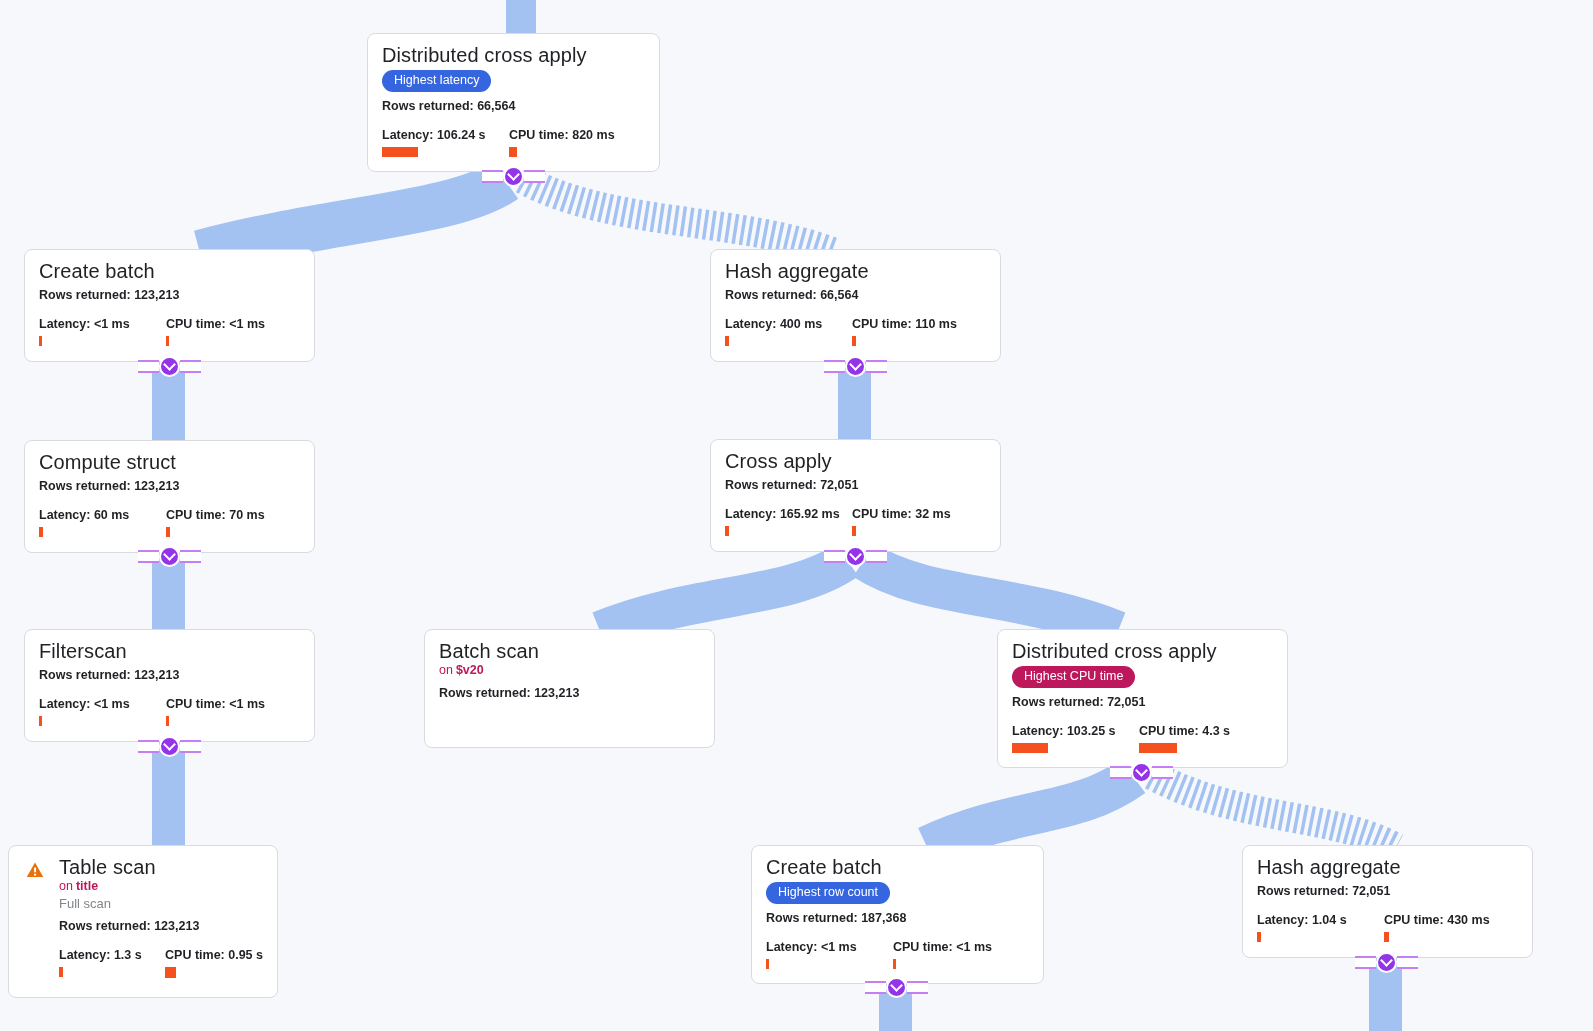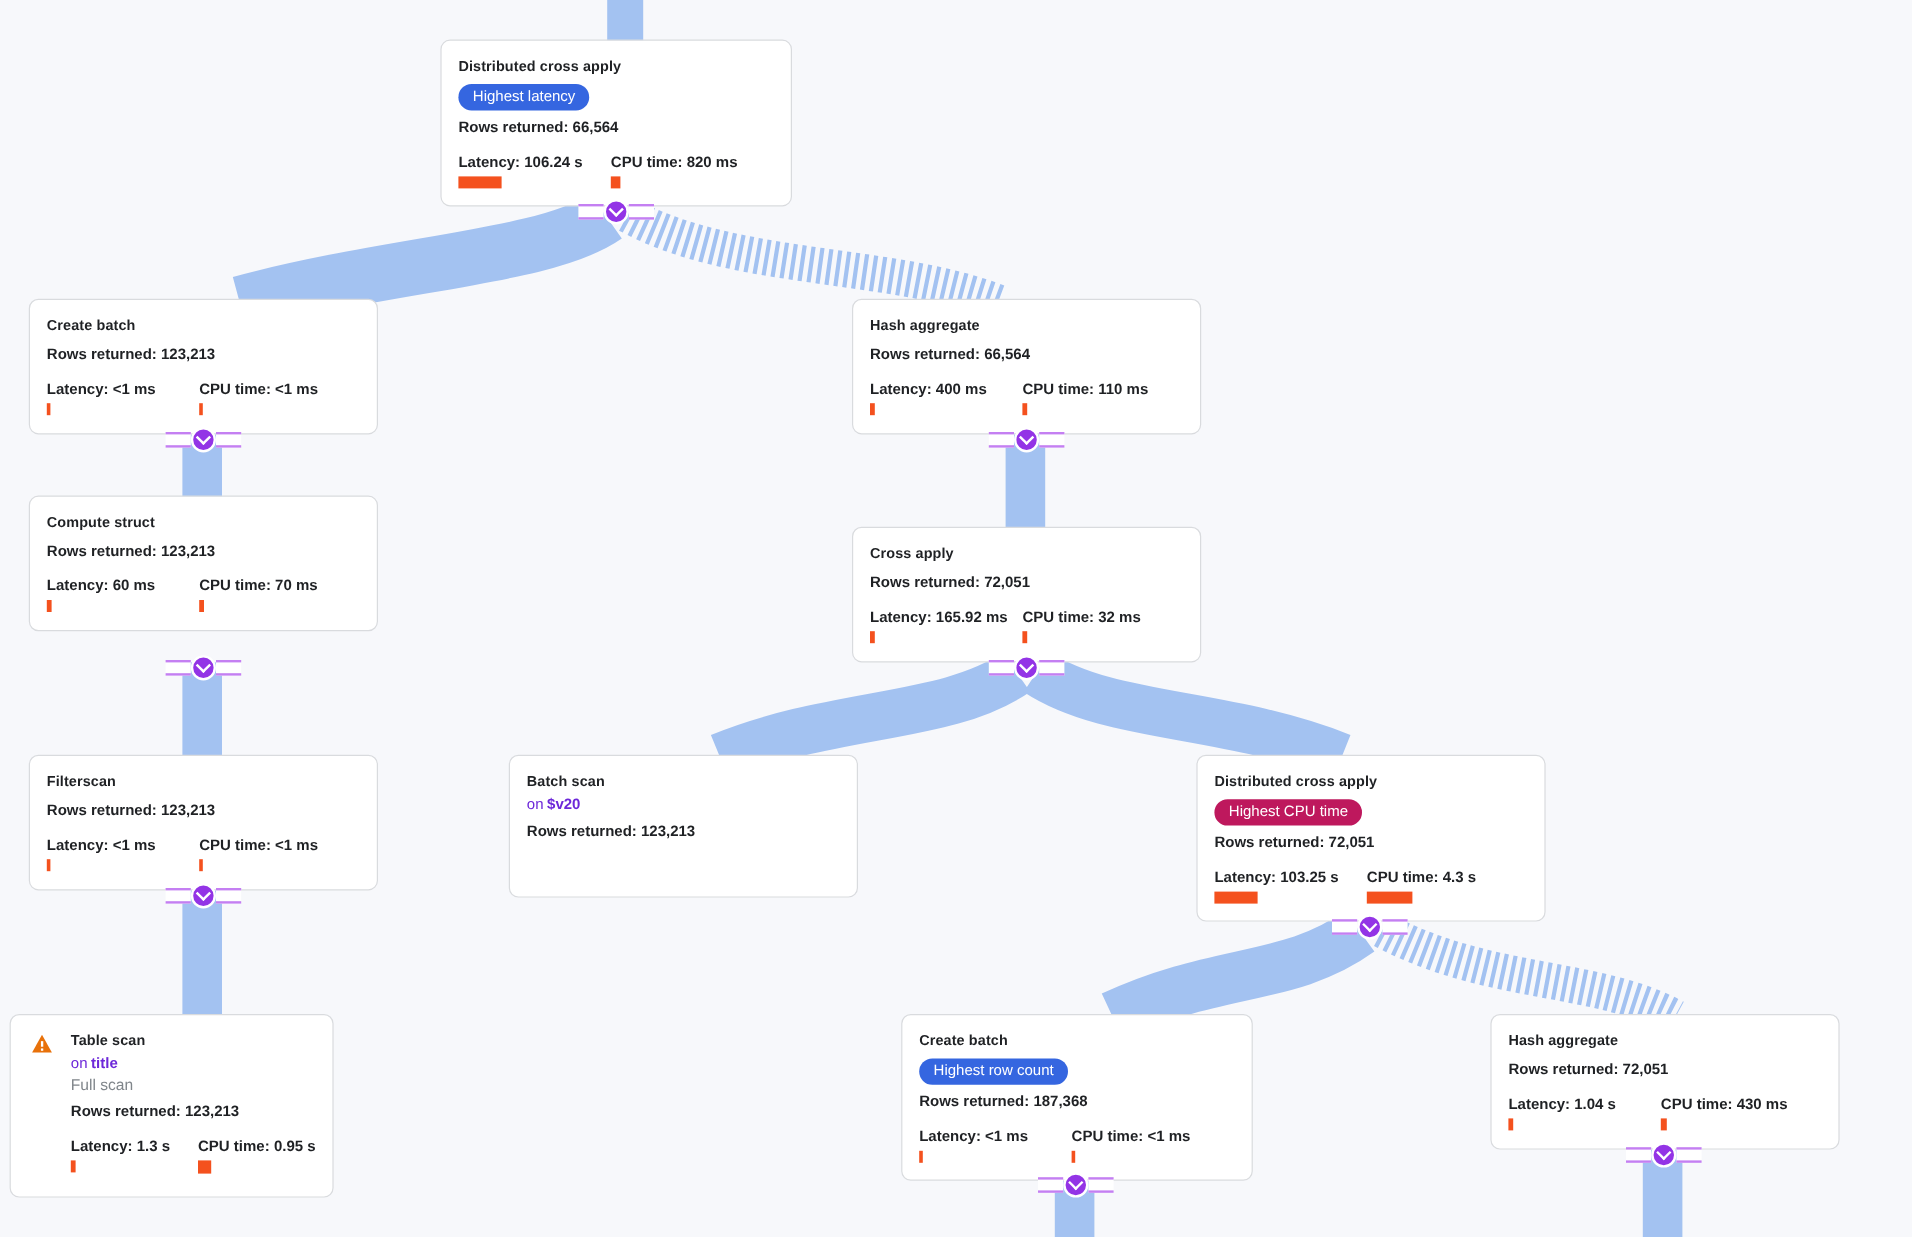--- a/index.html
+++ b/index.html
@@ -19,28 +19,28 @@
   .card{
     position:absolute;z-index:2;
     background:#ffffff;
     border:1px solid #d9dbde;
     border-radius:8px;
     padding:12px 14px;
     box-sizing:border-box;
     color:#1f2124;
   }
   .title{
-    font-size:12px;font-weight:bold;line-height:18px;letter-spacing:.1px;
+    font-size:20px;font-weight:normal;line-height:18px;letter-spacing:.1px;
   }
   .badge{
     display:inline-block;margin-top:6px;
     color:#fff;font-size:12.5px;line-height:15px;
     padding:3px 12px 4px;border-radius:999px;
   }
-  .online{margin-top:3px;font-size:12.5px;line-height:15px;color:#6d28d9;}
+  .online{margin-top:3px;font-size:12.5px;line-height:15px;color:#be185d;}
   .online .prefix{margin-right:3px;}
   .online .strong{font-weight:bold;}
   .scan-note{margin-top:2px;font-size:13px;line-height:15px;color:#80868b;}
   .rows{margin-top:8px;font-size:12.5px;font-weight:bold;line-height:15px;}
   .badge + .rows{margin-top:7px;}
   .metrics{display:flex;margin-top:14px;}
   .metric{width:127px;}
   .metric:last-child{width:auto;}
   .mlabel{font-size:12.5px;font-weight:bold;line-height:15px;white-space:nowrap;}
   .bar{display:block;margin-top:4px;height:10px;}
@@ -140,21 +140,21 @@
         <div class="mlabel">Latency: 400 ms</div>
         <span class="bar" style="width: 4px; background: rgb(244, 81, 30);"></span>
       </div>
       <div class="metric">
         <div class="mlabel">CPU time: 110 ms</div>
         <span class="bar" style="width: 4px; background: rgb(244, 81, 30);"></span>
       </div>
     </div>
   </div>
 
-  <div class="card" style="left:24px;top:413px;width:291px;height:113px">
+  <div class="card" style="left:24px;top:440px;width:291px;height:113px">
     <div class="title">Compute struct</div>
     <div class="rows">Rows returned: 123,213</div>
     <div class="metrics">
       <div class="metric">
         <div class="mlabel">Latency: 60 ms</div>
         <span class="bar" style="width: 4px; background: rgb(244, 81, 30);"></span>
       </div>
       <div class="metric">
         <div class="mlabel">CPU time: 70 ms</div>
         <span class="bar" style="width: 4px; background: rgb(244, 81, 30);"></span>

